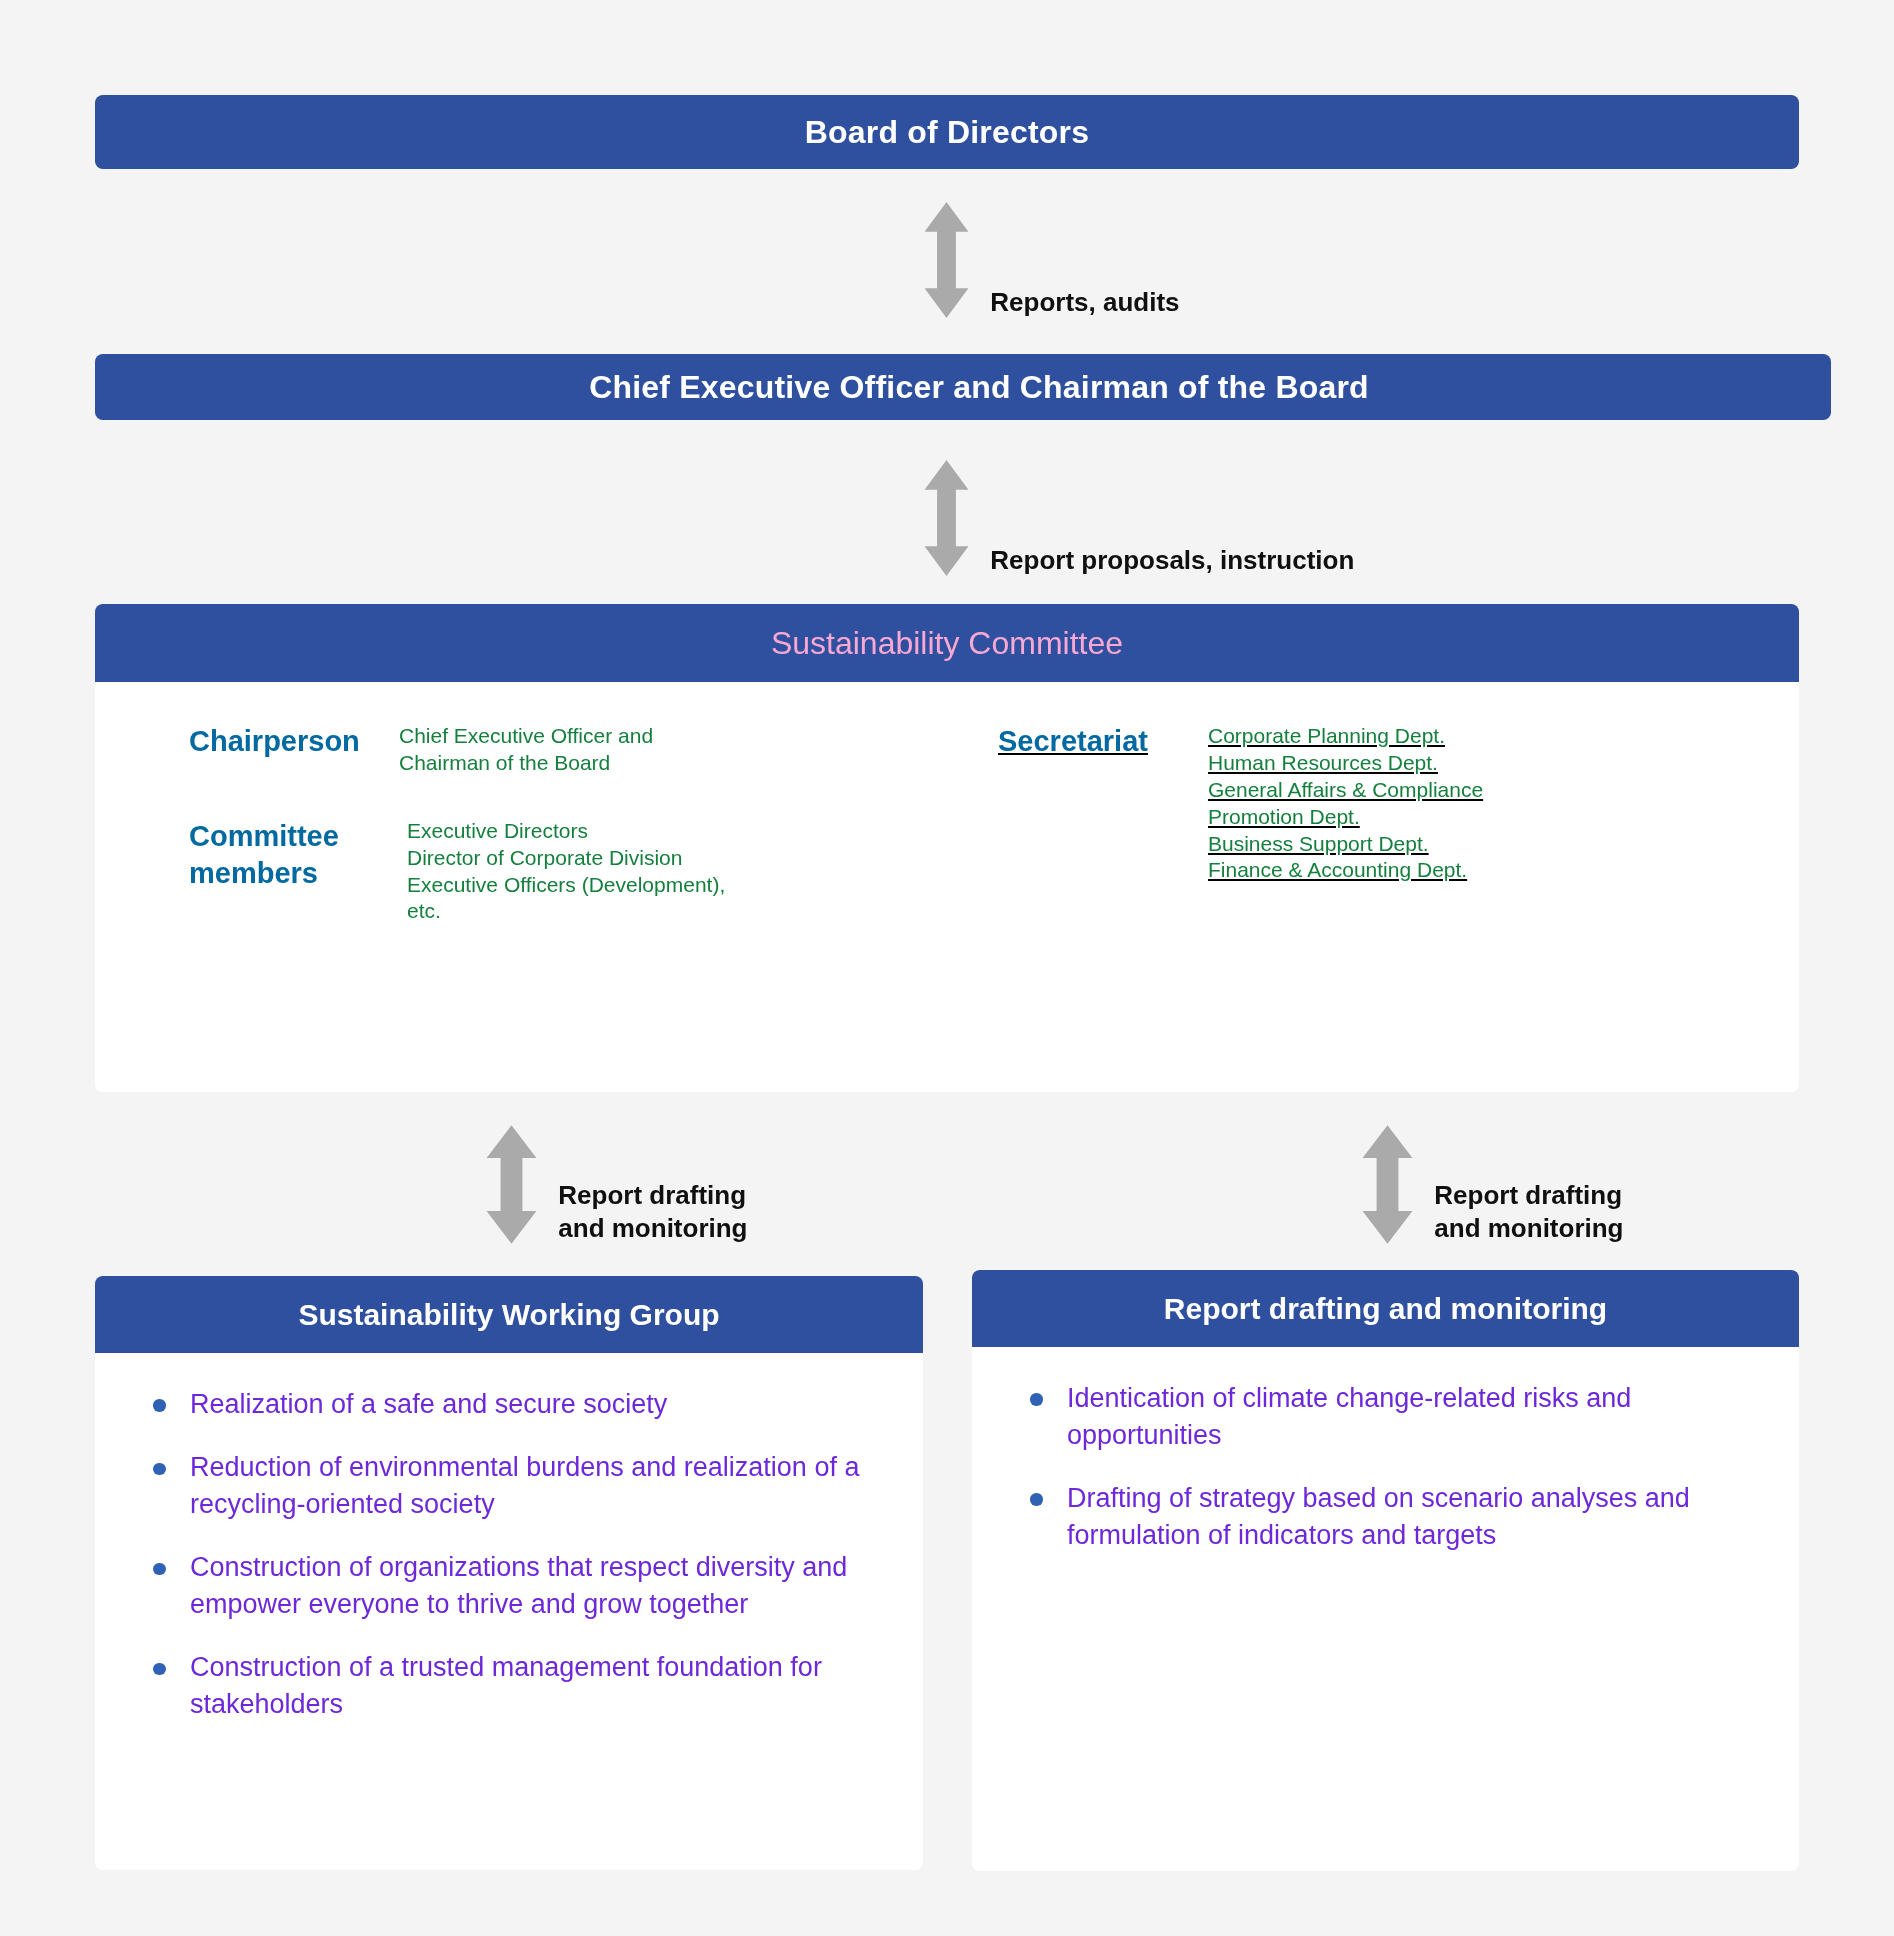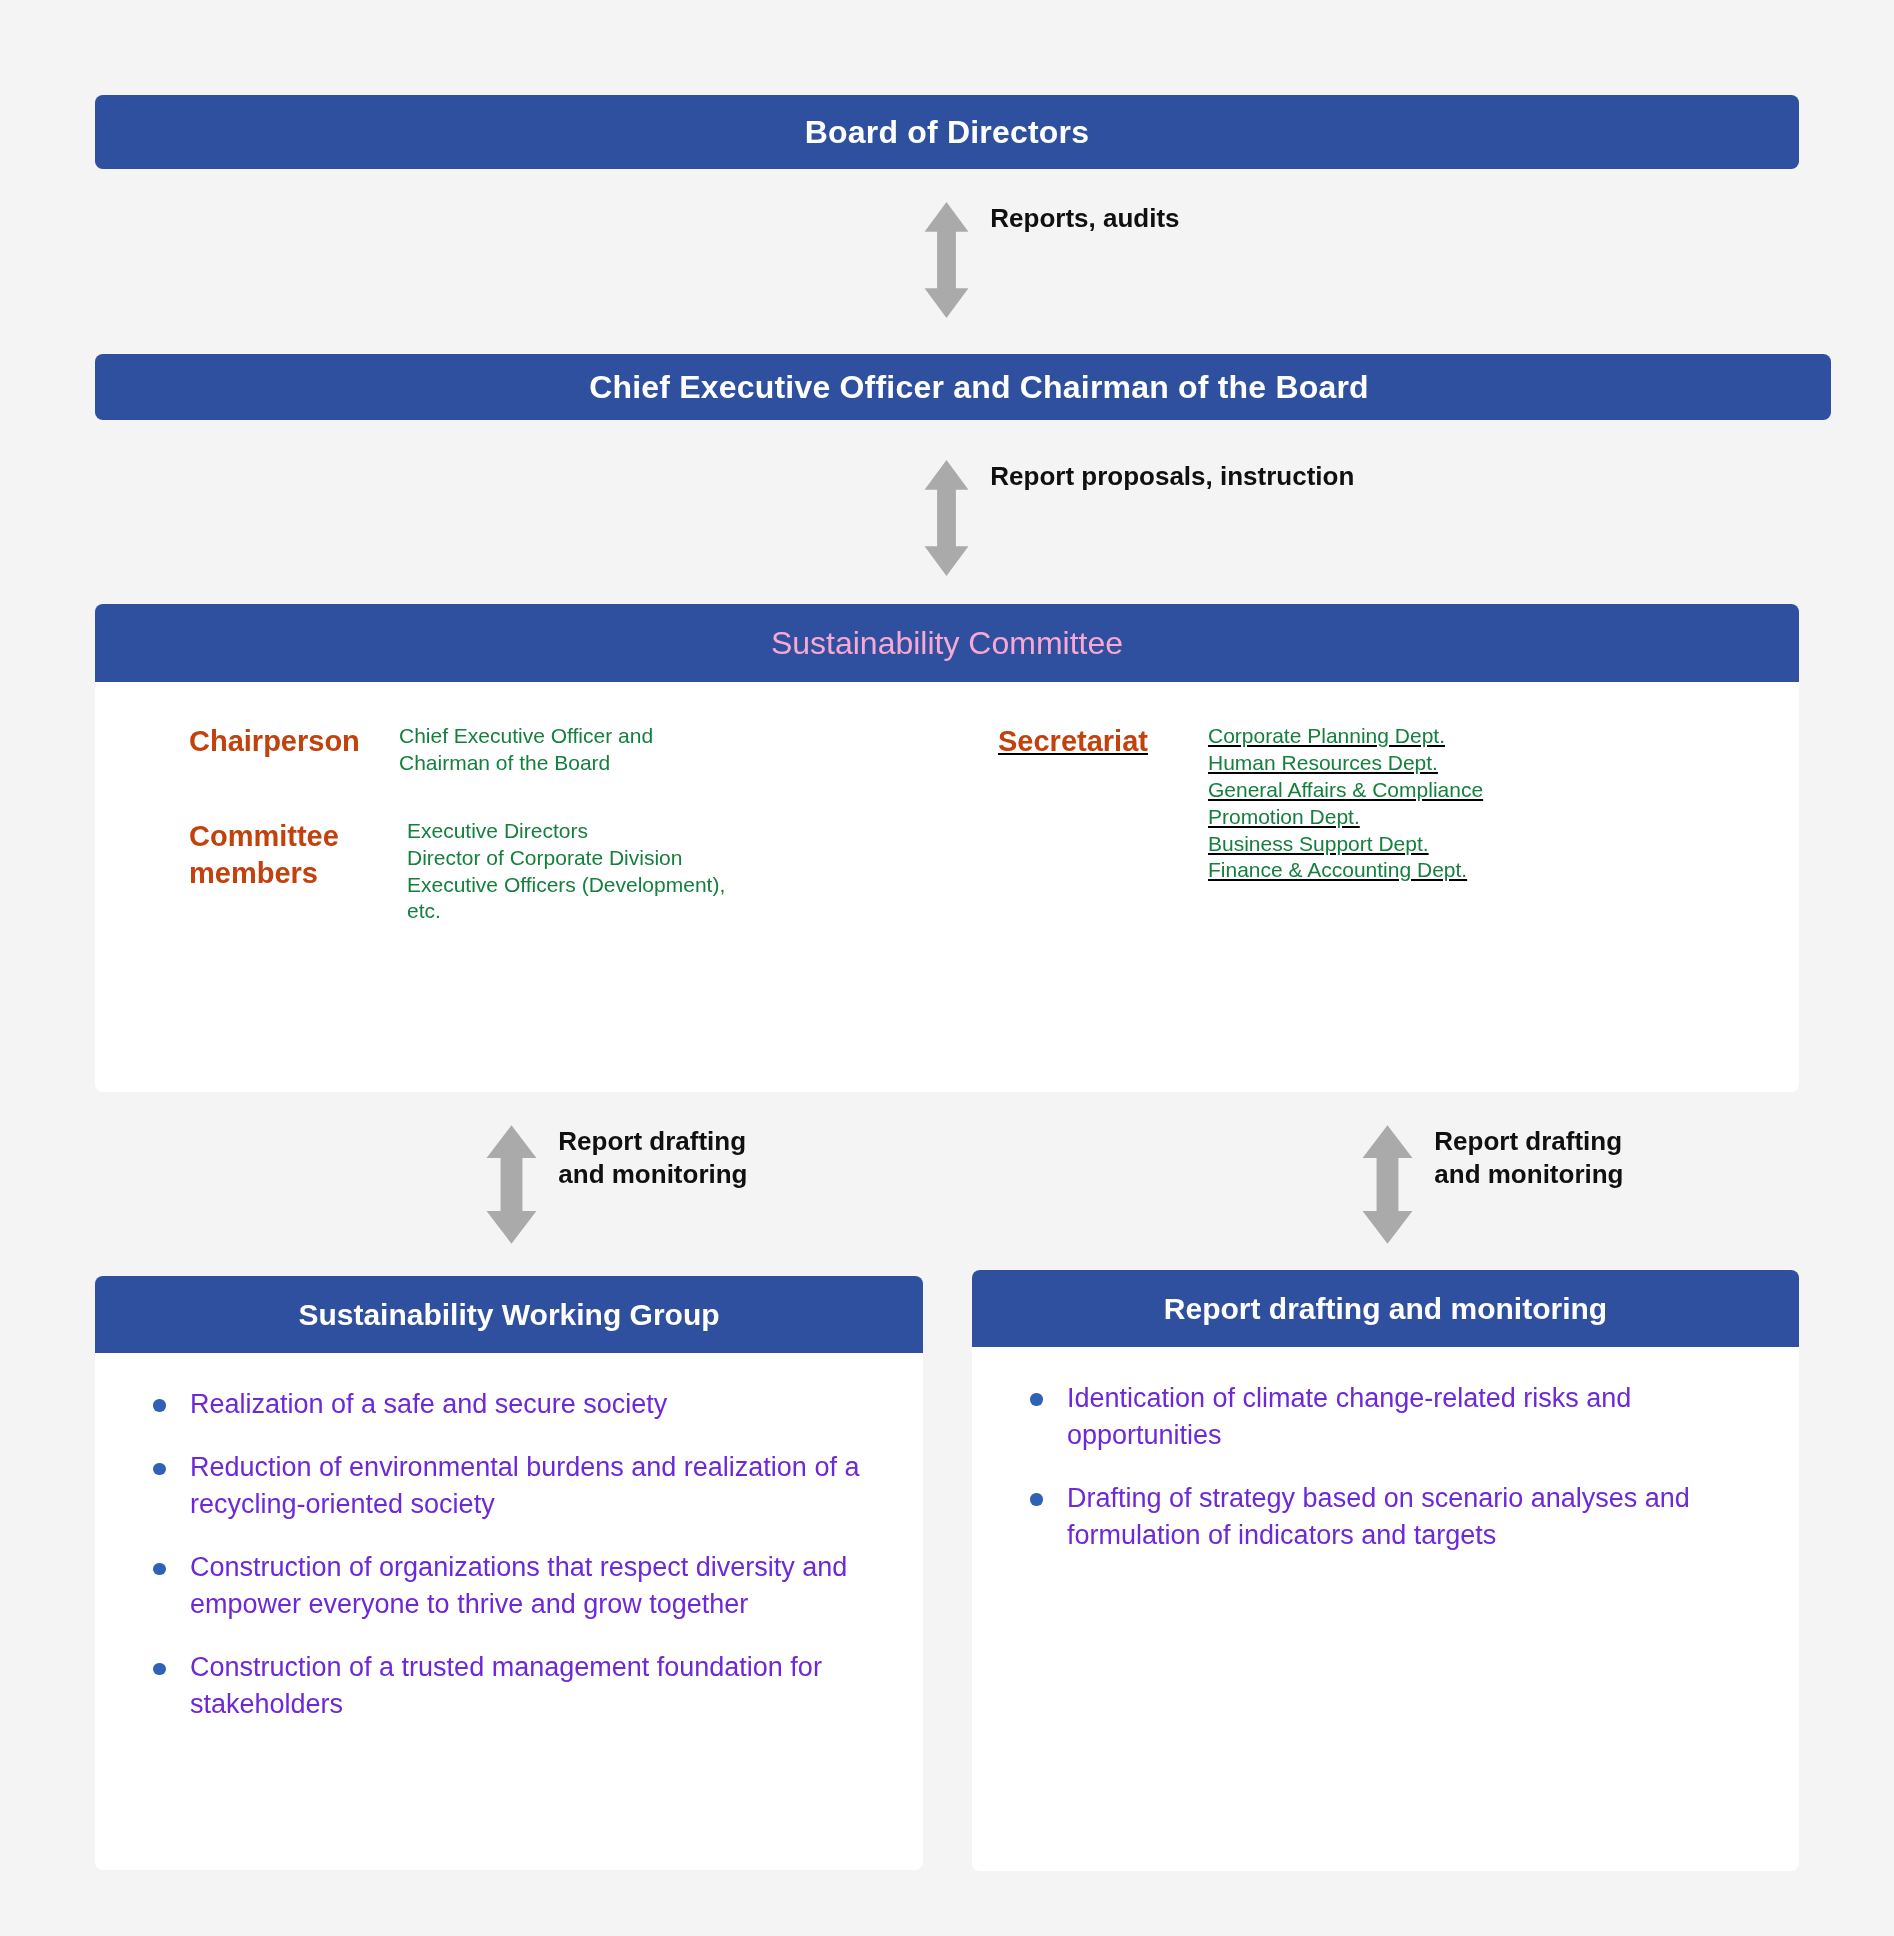--- a/index.html
+++ b/index.html
@@ -79,41 +79,41 @@
 
   .comm-row {
     display: flex;
     align-items: flex-start;
   }
   .comm-row + .comm-row { margin-top: 41px; gap: 8px; }
 
   .comm-label {
     font-size: 29px;
     font-weight: bold;
-    color: #c2410c;
+    color: #0369a1;
     line-height: 1.28;
     flex: 0 0 auto;
   }
   #chair-label      { width: 210px; }
   #members-label    { width: 210px; }
   #secretariat-label{ width: 210px; }
 
   .comm-value {
     font-size: 21px;
     color: #15803d;
     line-height: 1.28;
     flex: 1 1 auto;
   }
   .comm-value div { white-space: nowrap; }
 
   
   .arrow-group {
     position: absolute;
     display: flex;
-    align-items: flex-start;
+    align-items: flex-end;
   }
   .arrow {
     position: relative;
     flex: 0 0 auto;
   }
   .arrow svg { display: block; }
   .arrow-label {
     font-size: 26px;
     font-weight: bold;
     color: #101010;

